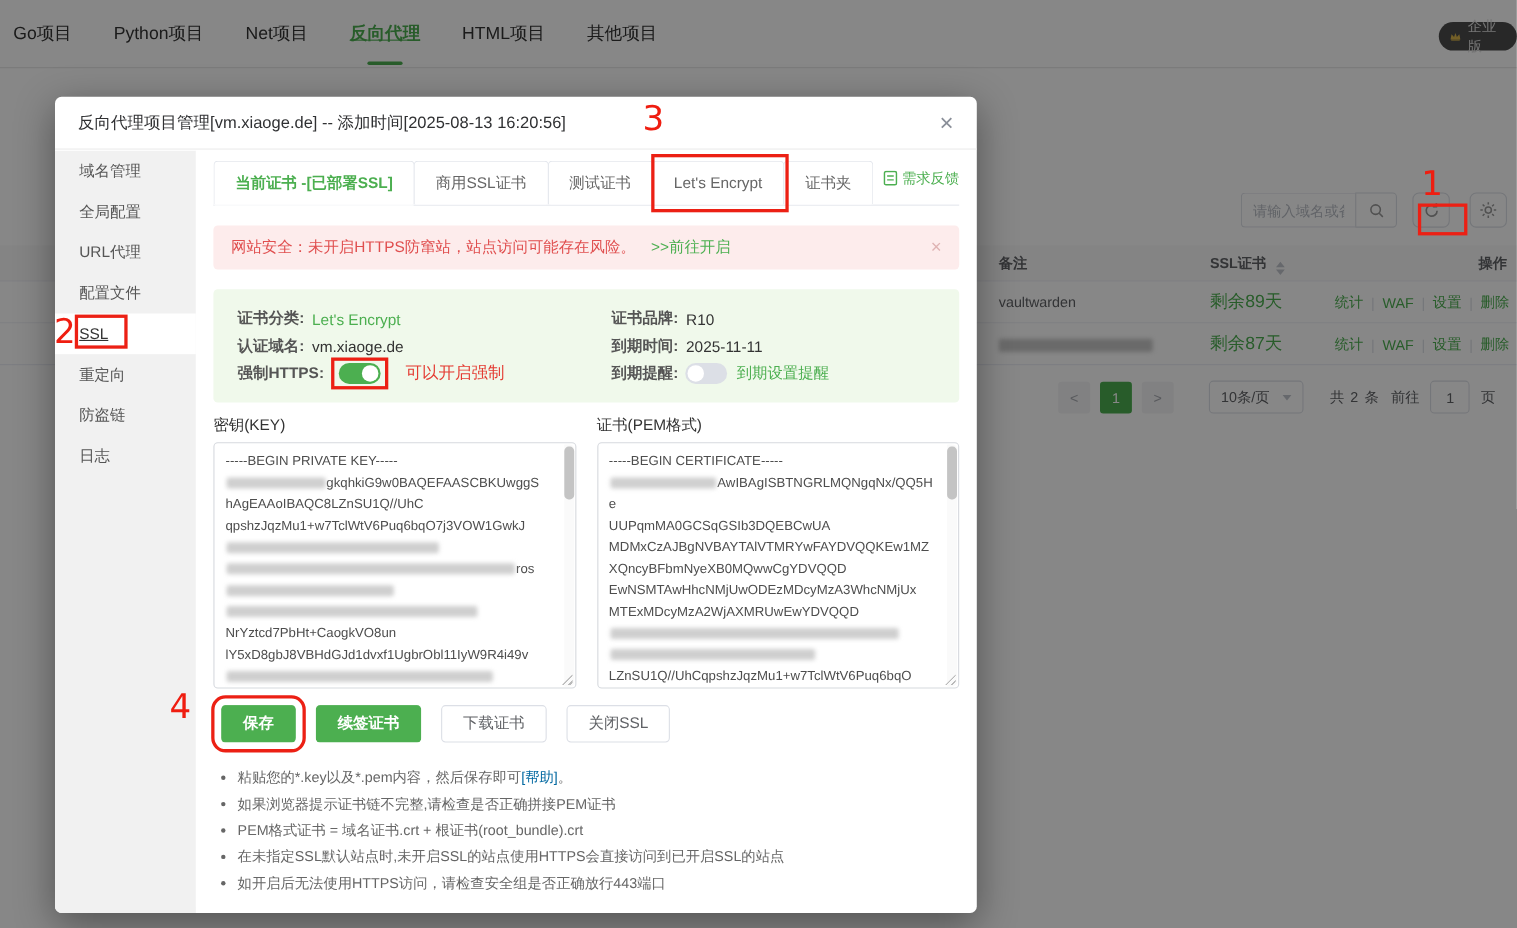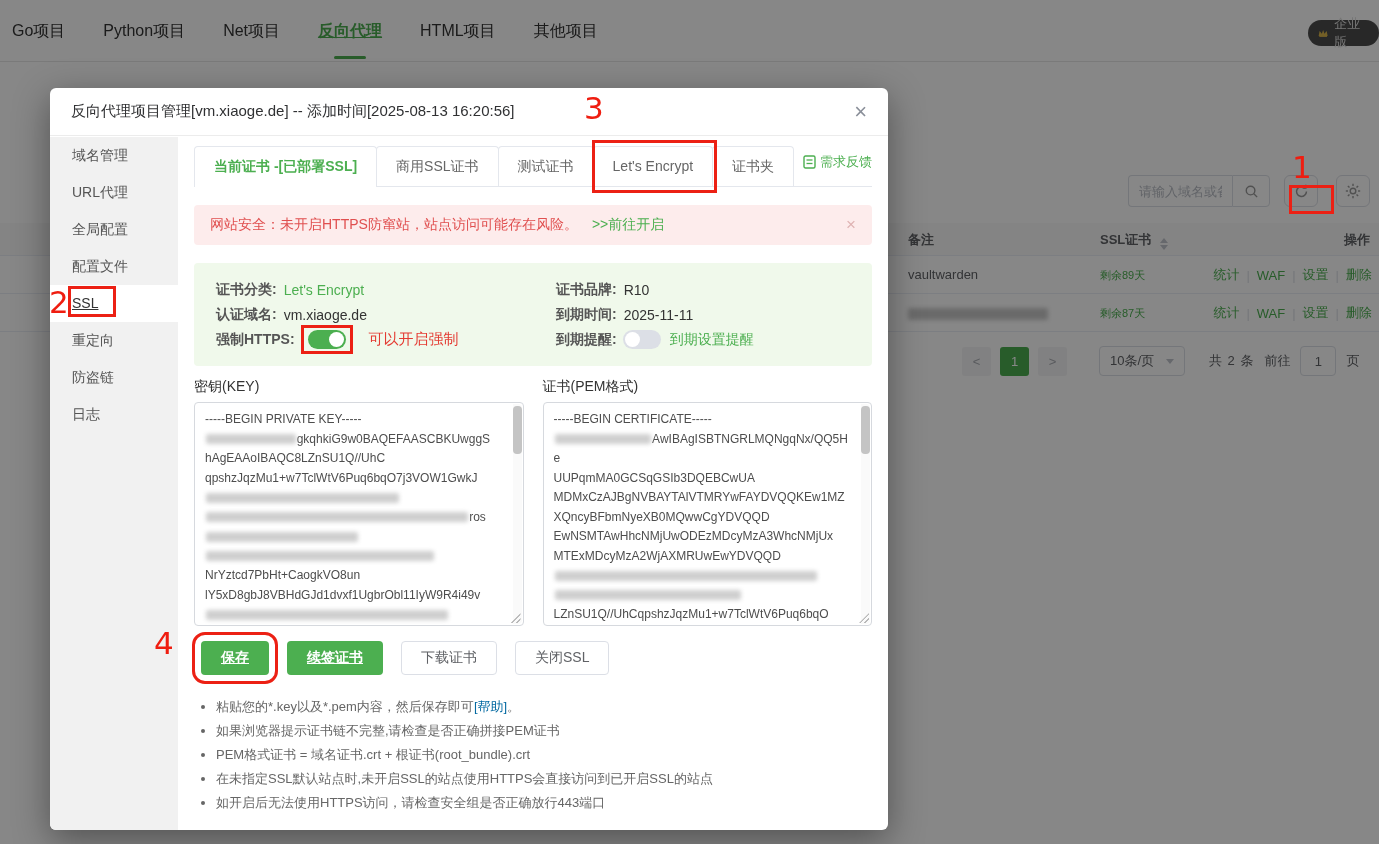--- a/index.html
+++ b/index.html
@@ -28,21 +28,21 @@
   .icon-btn { position:absolute; top:100px; width:34px; height:32px; border:1px solid #dcdfe6; border-radius:6px;
              background:#fff; display:flex; align-items:center; justify-content:center; cursor:pointer; }
 
   .thead { position:absolute; top:148px; left:0; right:0; height:33px; background:#fafafa; border-bottom:1px solid #ebeef5; }
   .th { position:absolute; top:0; line-height:33px; font-size:13px; color:#606266; font-weight:bold; }
   .sort { display:inline-flex; flex-direction:column; gap:2px; margin-left:5px; vertical-align:1px; }
   .tri-up { width:0; height:0; border-left:4px solid transparent; border-right:4px solid transparent; border-bottom:5px solid #c0c4cc; }
   .tri-dn { width:0; height:0; border-left:4px solid transparent; border-right:4px solid transparent; border-top:5px solid #c0c4cc; }
   .trow { position:absolute; left:0; right:0; height:38px; border-bottom:1px solid #ebeef5; background:#fff; }
   .td-note { position:absolute; left:908px; line-height:38px; font-size:13px; color:#606266; }
-  .td-ssl  { position:absolute; left:1100px; line-height:38px; font-size:11px; color:#4caf50; }
+  .td-ssl  { position:absolute; left:1100px; line-height:38px; font-size:16px; color:#4caf50; }
   .td-actions { position:absolute; right:7px; height:38px; display:flex; align-items:center; font-size:13px; }
   .td-actions .lnk { color:#4caf50; cursor:pointer; }
   .td-actions .sep { color:#dcdfe6; margin:0 7px; }
   .redact-bar { display:inline-block; width:140px; height:12px; background:#c9c9c9; border-radius:2px;
              filter:blur(2px); vertical-align:middle; }
 
   .pager { position:absolute; top:271px; left:962px; display:flex; align-items:center; font-size:13px; color:#606266; }
   .pg-btn { width:29px; height:29px; border-radius:3px; background:#f4f4f5; color:#a8abb2; display:flex;
              align-items:center; justify-content:center; font-size:13px; cursor:pointer; }
   .pg-cur { width:29px; height:29px; border-radius:3px; background:#4caf50; color:#fff; display:flex;
@@ -113,21 +113,21 @@
              vertical-align:middle; margin:0 1px; }
   .sb-track { position:absolute; top:1px; bottom:1px; right:1px; width:9px; background:#fafafa; border-radius:0 4px 4px 0; }
   .sb-thumb { position:absolute; top:2px; right:0; width:9px; height:48px; background:#c4c4c4; border-radius:4px; cursor:pointer; }
   .grip { position:absolute; right:2px; bottom:2px; width:10px; height:10px;
              background:repeating-linear-gradient(135deg, transparent 0 2.5px, #b9b9b9 2.5px 4px);
              clip-path:polygon(100% 0, 100% 100%, 0 100%); }
 
   .btn-row { margin-top:15px; display:flex; align-items:center; gap:18px; }
   .btn { height:34px; padding:0 19px; border-radius:4px; font-size:14px; display:flex; align-items:center;
              cursor:pointer; border:1px solid transparent; }
-  .btn.primary { background:#4caf50; color:#fff; font-weight:bold;text-decoration:underline; }
+  .btn.primary { background:#4caf50; color:#fff; font-weight:bold; }
   .btn.plain { background:#fff; border-color:#dcdfe6; color:#606266; }
   .ann-outline { outline:3px solid #ec2014; outline-offset:6px; }
 
   .notes { margin-top:22px; padding-left:22px; }
   .notes li { font-size:13px; color:#666; line-height:19px; margin-bottom:5px; }
   .note-link { color:#0369a1; }
 
   
   .ann-layer { position:absolute; inset:0; z-index:30; pointer-events:none; }
   .ann-num { position:absolute; color:#ef1d10; font-size:31px; font-family:"DejaVu Sans",sans-serif; line-height:1; }
@@ -247,22 +247,22 @@
 
 <div class="dim"></div>
 
 <div class="modal">
   <div class="m-header">
     <span>反向代理项目管理[vm.xiaoge.de] -- 添加时间[2025-08-13 16:20:56]</span>
     <span class="m-close">×</span>
   </div>
   <div class="m-side" id="modal-side">
       <div class="side-item">域名管理</div>
+      <div class="side-item">全局配置</div>
       <div class="side-item">URL代理</div>
-      <div class="side-item">全局配置</div>
       <div class="side-item">配置文件</div>
       <div class="side-item active">SSL</div>
       <div class="side-item">重定向</div>
       <div class="side-item">防盗链</div>
       <div class="side-item">日志</div>
     </div>
   <div class="m-content">
     <div class="tabs" id="tabs-row">
       <div class="tab active">当前证书 -[已部署SSL]</div>
         <div class="tab">商用SSL证书</div>

